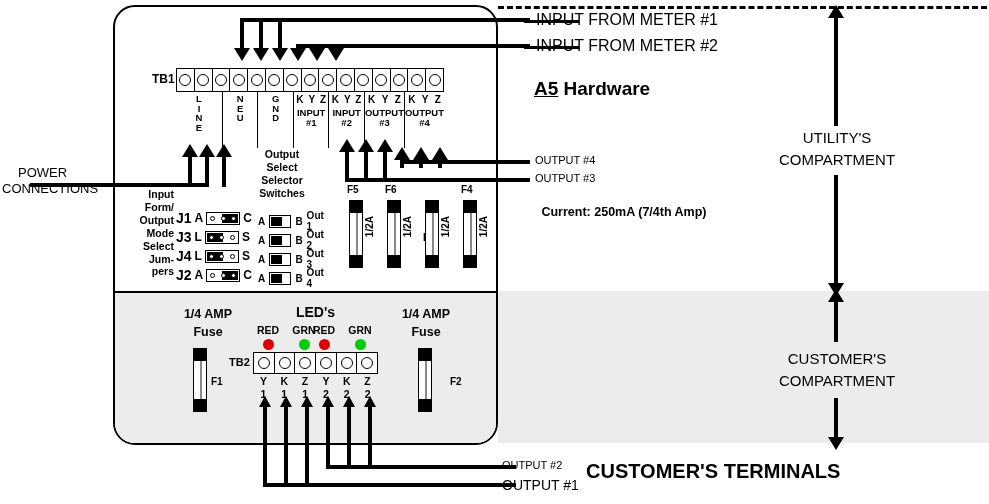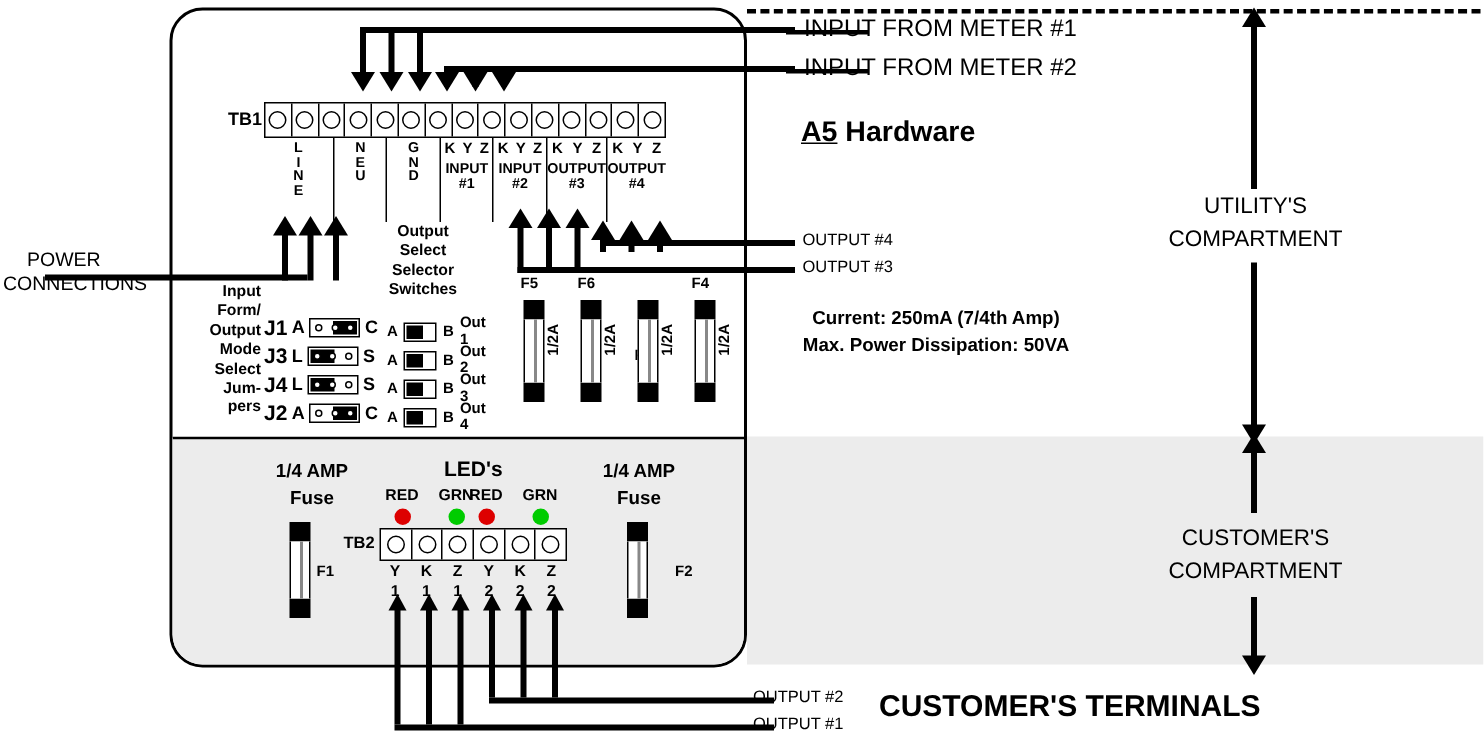--- a/index.html
+++ b/index.html
@@ -390,21 +390,20 @@
       <div class="body" style="height: 42px;">
         <div class="wire"></div>
       </div>
       <div class="cap"></div>
       <div class="vtxt" style="position: absolute; left: 15px; top: 16px;">1/2A</div>
     </div>
   </div>
 
 <div class="abs ctr" style="left:508px;top:203px;width:232px;font-size:12.5px;font-weight:bold;line-height:1.45;">
   <div>Current: 250mA (7/4th Amp)</div>
-  <div>Max. Power Dissipation: 50VA</div>
 </div>
 
 <div class="blk" style="left:834px;top:16px;width:4px;height:110px;"></div>
 <div class="arrowhead au" style="left:828px;top:5px;"></div>
 <div class="blk" style="left:834px;top:175px;width:4px;height:110px;"></div>
 <div class="arrowhead ad" style="left:828px;top:283px;"></div>
 
 <div class="t ctr" style="left:774px;top:130px;width:126px;font-size:15px;">UTILITY'S</div>
 <div class="t ctr" style="left:760px;top:152px;width:154px;font-size:15px;">COMPARTMENT</div>
 
@@ -513,15 +512,15 @@
 <div class="blk" style="left:284px;top:405px;width:4px;height:78px;"></div>
 <div class="blk" style="left:305px;top:405px;width:4px;height:78px;"></div>
 <div class="blk" style="left:263px;top:483px;width:253px;height:4px;"></div>
 
 <div class="blk" style="left:326px;top:405px;width:4px;height:60px;"></div>
 <div class="blk" style="left:347px;top:405px;width:4px;height:60px;"></div>
 <div class="blk" style="left:368px;top:405px;width:4px;height:60px;"></div>
 <div class="blk" style="left:326px;top:465px;width:190px;height:4px;"></div>
 
 <div class="t" style="left:502px;top:460px;font-size:11px;">OUTPUT #2</div>
-<div class="t" style="left:502px;top:478px;font-size:11px;">OUTPUT #1</div>
+<div class="t" style="left:502px;top:478px;font-size:14px;">OUTPUT #1</div>
 
 <div class="t b" style="left:586px;top:461px;font-size:20px;">CUSTOMER'S TERMINALS</div>
 
 </body></html>

